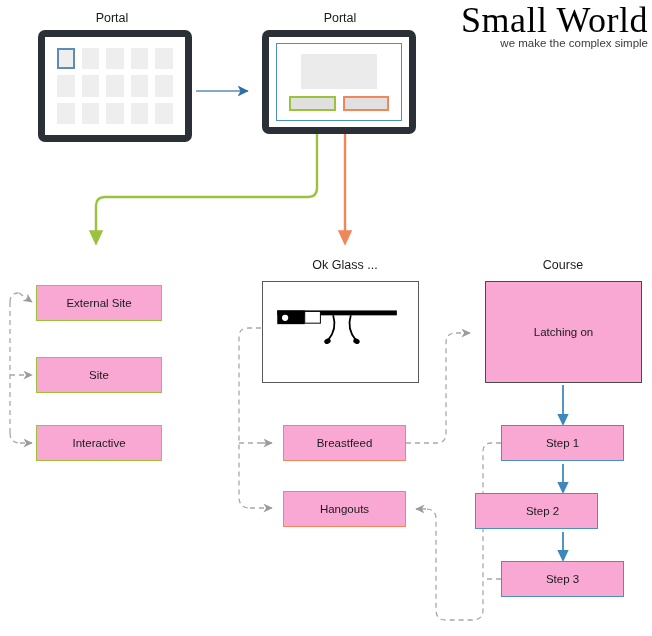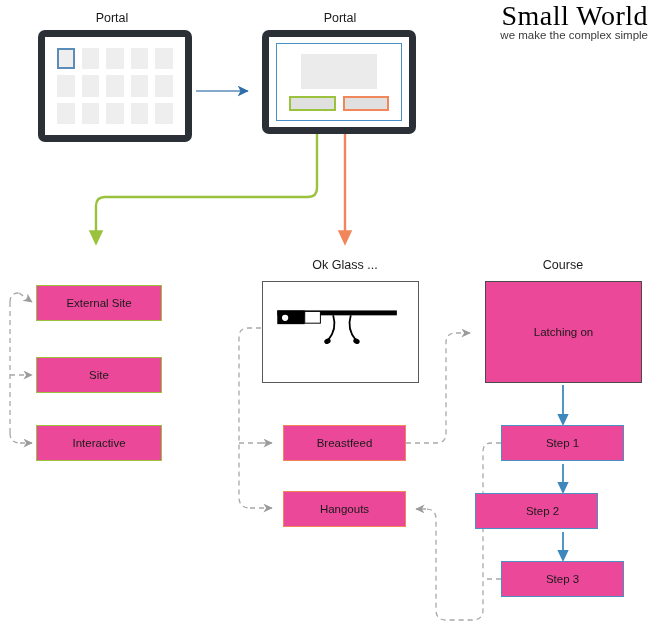--- a/index.html
+++ b/index.html
@@ -32,21 +32,21 @@
   
   #brand {
     position: absolute;
     right: 4px;
     top: 2px;
     text-align: right;
     line-height: 1;
   }
   #brand .brand-name {
     font-family: "Liberation Serif", serif;
-    font-size: 28px;
+    font-size: 36px;
     letter-spacing: 0.5px;
     color: #000000;
     display: block;
     white-space: nowrap;
   }
   #brand .brand-tagline {
     font-family: "Liberation Sans", sans-serif;
     font-size: 11.5px;
     color: #3a3a3a;
     display: block;
@@ -130,21 +130,21 @@
     background: #e0e0e0;
     box-sizing: border-box;
   }
   .p2-box.green { border: 2px solid #9ac23c; }
   .p2-box.orange { border: 2px solid #f0865a; }
 
   
   .fbox {
     position: absolute;
     box-sizing: border-box;
-    background: #ec4899;
+    background: #f9a8d4;
     display: flex;
     align-items: center;
     justify-content: center;
     font-size: 11.5px;
     color: #1a1a1a;
     text-align: center;
   }
   .fbox.green  { border: 1.6px solid #9ac23c; }
   .fbox.orange { border: 1.6px solid #f0865a; }
   .fbox.blue   { border: 1.6px solid #4a90c4; }

